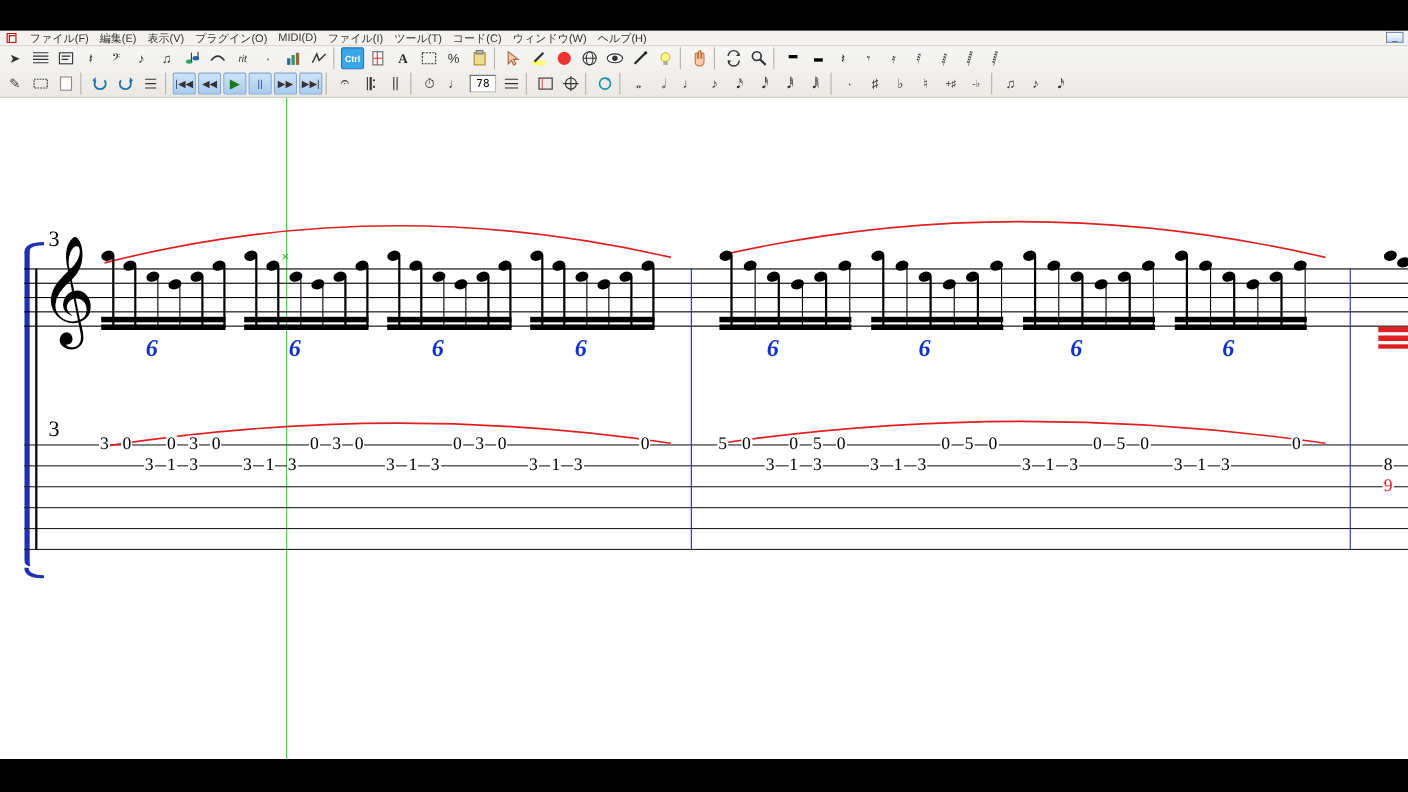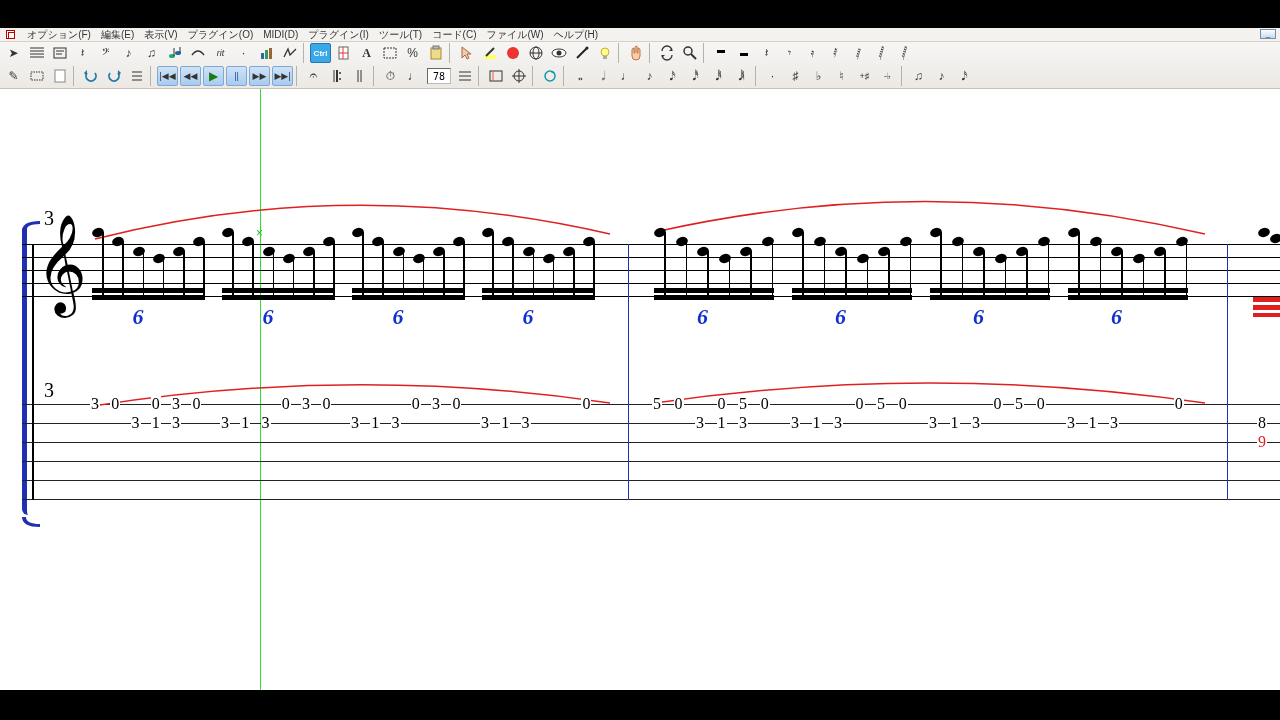--- a/index.html
+++ b/index.html
@@ -91,29 +91,29 @@
   
   .red-beam { position: absolute; background: #e02020; height: 5px; }
 </style>
 </head>
 <body>
 
 <div class="black-bar-top"></div>
 
 <div class="menubar">
   <span class="app-icon"></span>
-  <span>オプション(F)</span>
+  <span>ファイル(F)</span>
   <span>編集(E)</span>
   <span>表示(V)</span>
   <span>プラグイン(O)</span>
   <span>MIDI(D)</span>
-  <span>プラグイン(I)</span>
+  <span>ファイル(I)</span>
   <span>ツール(T)</span>
   <span>コード(C)</span>
-  <span>ファイル(W)</span>
+  <span>ウィンドウ(W)</span>
   <span>ヘルプ(H)</span>
   <span class="sys-min">_</span>
 </div>
 
 <div class="toolbars">
   <div class="tb-row">
     <span class="tb-btn">➤</span>
     <span class="tb-btn">
       <svg viewBox="0 0 16 16">
           <g stroke="#333" stroke-width="1">

